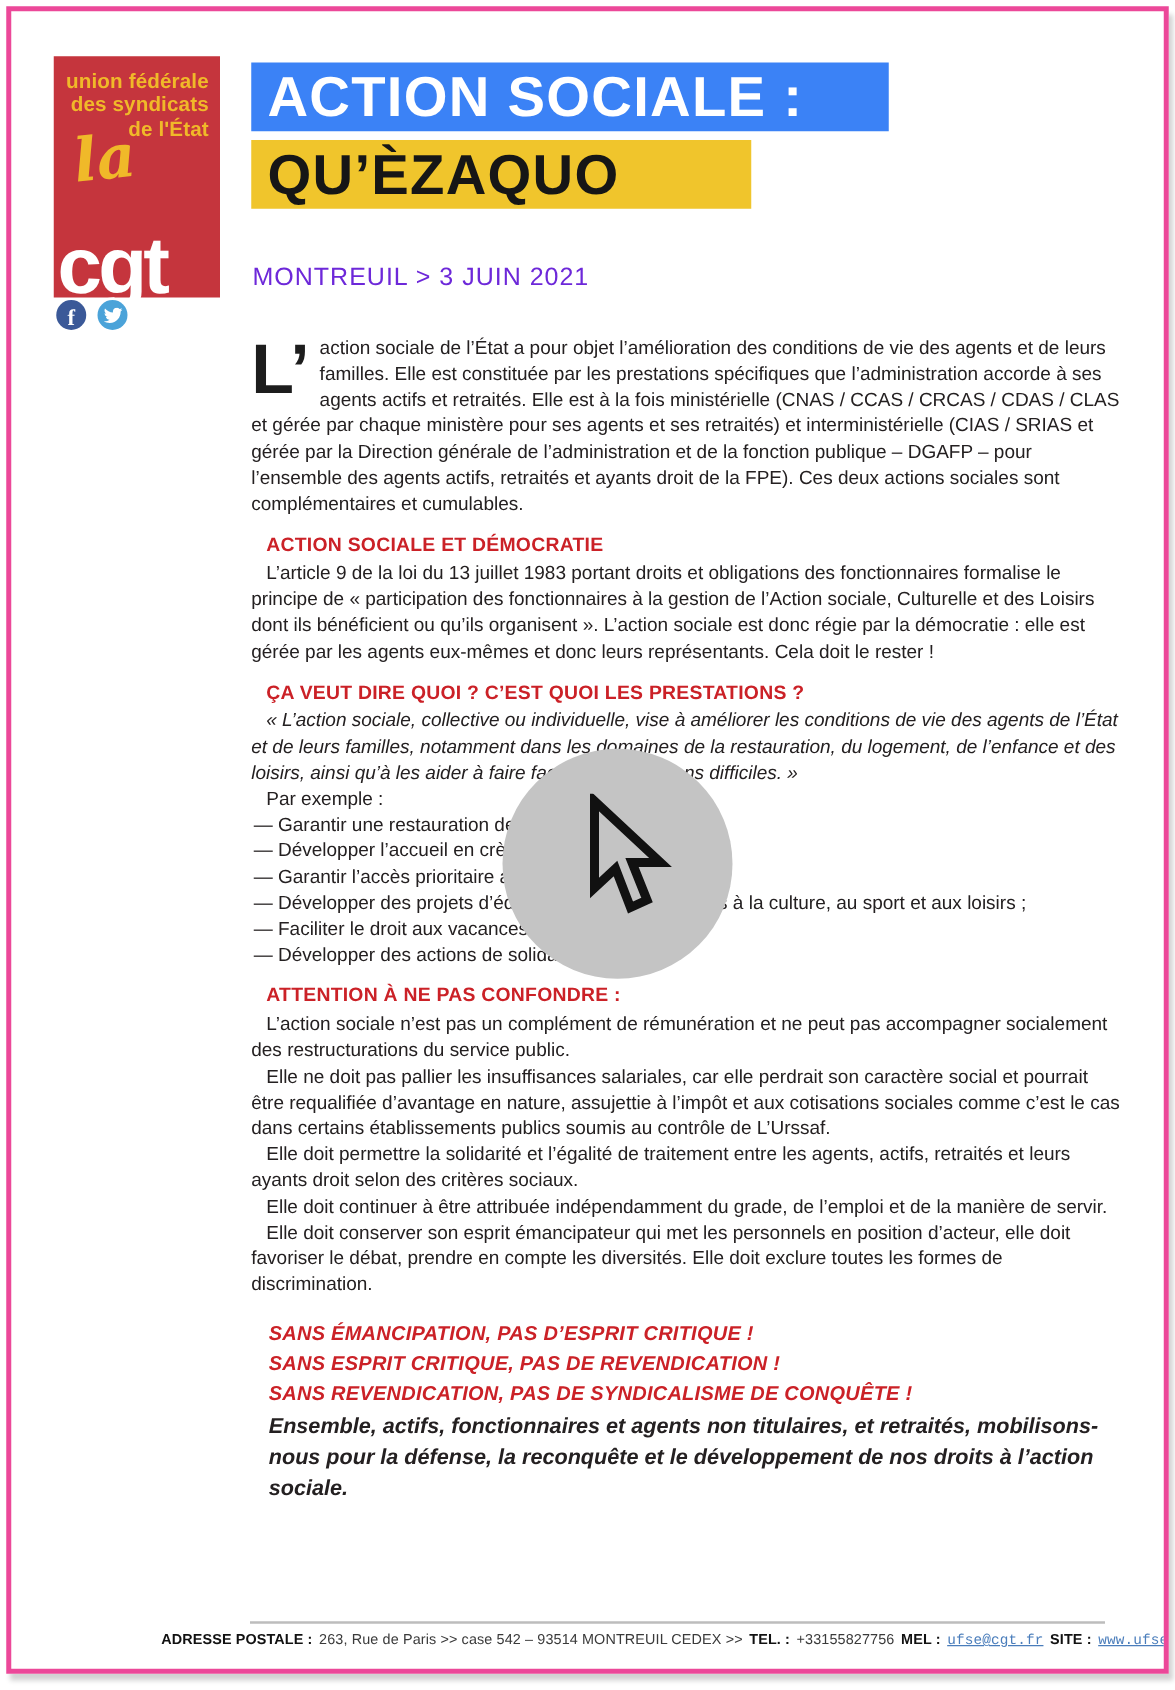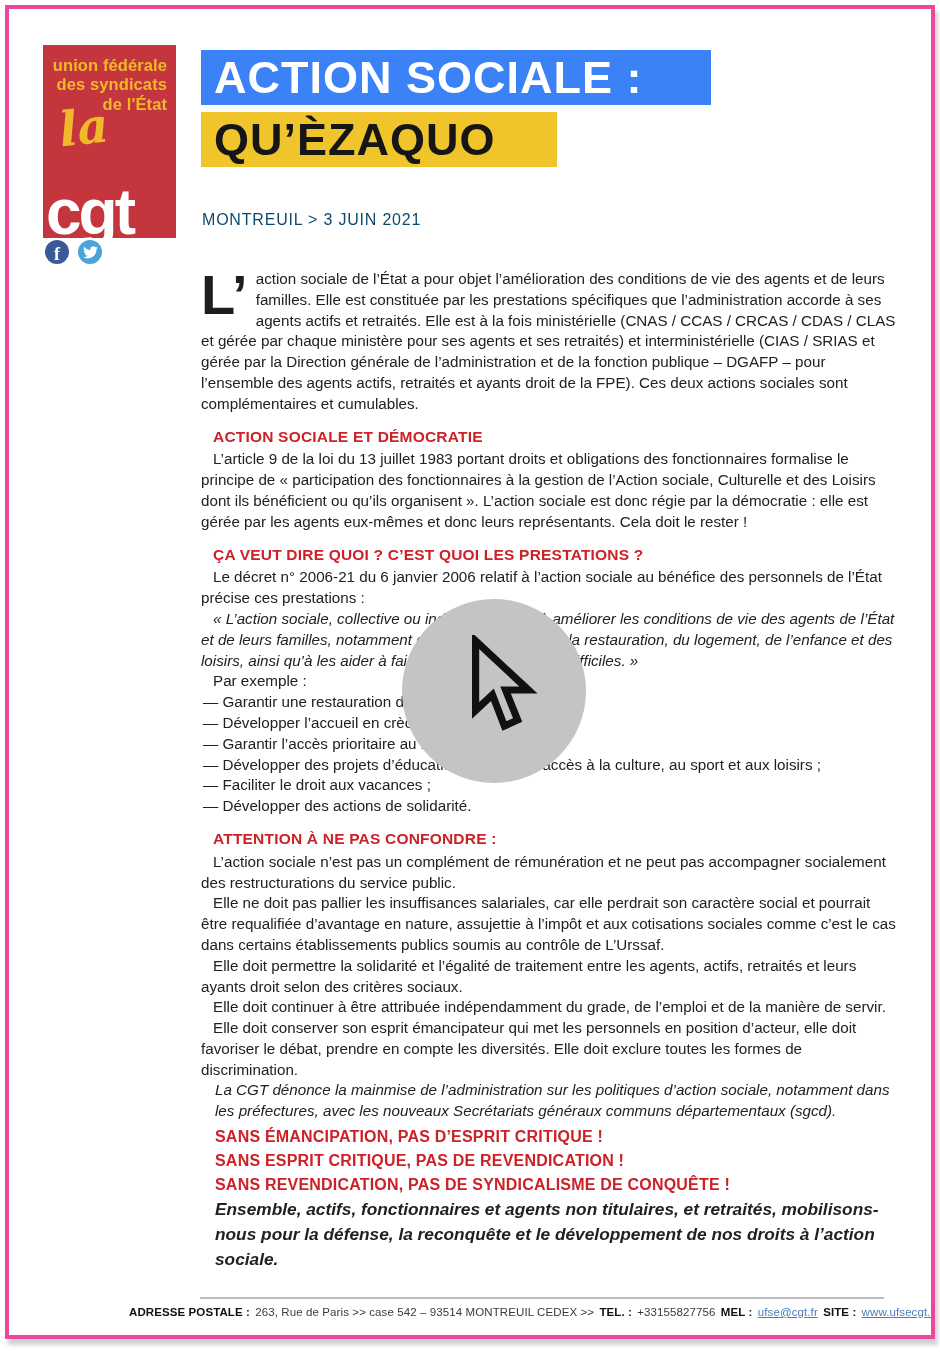--- a/index.html
+++ b/index.html
@@ -39,27 +39,27 @@
   .sicon.fb{background:#3b5998;}
   .sicon.tw{background:#4ba3d9;}
   .fb-f{color:#fff;font-family:"Liberation Serif",serif;font-weight:bold;font-size:18px;line-height:1;margin-top:3px;}
   
   .banner-red{
     position:absolute;left:192px;top:41px;width:510px;height:55px;
     background:#3b82f6;color:#ffffff;display:flex;align-items:center;
     font-weight:800;font-size:45px;letter-spacing:1px;padding-left:13px;box-sizing:border-box;
   }
   .banner-yellow{
-    position:absolute;left:192px;top:103px;width:356px;height:55px;
+    position:absolute;left:192px;top:103px;width:400px;height:55px;
     background:#f0c52c;color:#161616;display:flex;align-items:center;
     font-weight:800;font-size:45px;letter-spacing:1px;padding-left:13px;box-sizing:border-box;
   }
   .dateline{
     position:absolute;left:193px;top:202px;
-    color:#0c4a6e;font-size:16px;letter-spacing:0.8px;text-align:right;
+    color:#6d28d9;font-size:20px;letter-spacing:0.8px;text-align:right;
   }
   
   .article{
     position:absolute;left:192px;top:260px;width:696px;
     font-size:15.2px;line-height:20.8px;color:#242021;
   }
   .article p{margin:0;}
   .dropcap{
     float:left;font-weight:800;font-size:56px;line-height:0.82;
     padding:3px 8px 0 0;color:#1d1d1d;
@@ -68,43 +68,43 @@
   .sec-heading{
     margin:12px 0 2px 0;padding-left:12px;
     color:#cb2127;font-size:15.5px;font-weight:700;letter-spacing:0.2px;
   }
   .quote{font-style:italic;text-indent:12px;}
   .item{padding-left:2px;}
   .note{
     margin:15px 4px 0 0;padding-left:14px;font-style:italic;
   }
   .slogans{
-    margin-top:3px;padding-left:14px;
-    color:#cb2127;font-weight:800;font-size:16px;line-height:24px;letter-spacing:0.2px;
+    margin-top:17px;padding-left:14px;
+    color:#cb2127;font-weight:800;font-size:16px;line-height:24px;letter-spacing:0.2px;font-style:italic;
   }
   .closing{
     margin-top:17px;padding-left:14px;
     font-weight:700;font-style:italic;font-size:17.3px;line-height:25px;
   }
   
   .cursor-circle{
     position:absolute;left:393px;top:590px;width:184px;height:184px;
     border-radius:50%;background:#c4c4c4;
   }
   .cursor-circle svg{position:absolute;left:64px;top:36px;}
   
   .footer-rule{
     position:absolute;left:191px;top:1288px;width:684px;height:2px;background:#bdbdbd;
   }
   .footer{
     position:absolute;left:120px;top:1297px;width:780px;text-align:center;
     font-size:11.5px;color:#3a3a3a;letter-spacing:0.1px;white-space:nowrap;
   }
   .footer b{color:#111;}
-  .footer a{color:#4a7dbb;text-decoration:underline;}
+  .footer a{color:#4a7dbb;text-decoration:underline;font-family:Liberation Mono, monospace;}
   .footer span{margin-right:2px;}
 </style>
 </head>
 <body>
 
 <div class="page">
 
   <div class="logo">
     <div class="logo-lines">
       <div>union fédérale</div>
@@ -130,38 +130,36 @@
   <div class="banner-yellow">QU’ÈZAQUO</div>
   <div class="dateline">MONTREUIL &gt; 3 JUIN 2021</div>
 
   <div class="article">
     <p><span class="dropcap">L’</span><span>action sociale de l’État a pour objet l’amélioration des conditions de vie des agents et de leurs familles. Elle est constituée par les prestations spécifiques que l’administration accorde à ses agents actifs et retraités. Elle est à la fois ministérielle (CNAS / CCAS / CRCAS / CDAS / CLAS et gérée par chaque ministère pour ses agents et ses retraités) et interministérielle (CIAS / SRIAS et gérée par la Direction générale de l’administration et de la fonction publique – DGAFP – pour l’ensemble des agents actifs, retraités et ayants droit de la FPE). Ces deux actions sociales sont complémentaires et cumulables.</span></p>
 
     <h2 class="sec-heading">ACTION SOCIALE ET DÉMOCRATIE</h2>
     <p class="para">L’article 9 de la loi du 13 juillet 1983 portant droits et obligations des fonctionnaires formalise le principe de « participation des fonctionnaires à la gestion de l’Action sociale, Culturelle et des Loisirs dont ils bénéficient ou qu’ils organisent ». L’action sociale est donc régie par la démocratie : elle est gérée par les agents eux-mêmes et donc leurs représentants. Cela doit le rester !</p>
 
     <h2 class="sec-heading">ÇA VEUT DIRE QUOI ? C’EST QUOI LES PRESTATIONS ?</h2>
-    <p class="para">Le décret n° 2006-21 du 6 janvier 2006 relatif à l’action sociale au bénéfice des personnels de l’État précise ces prestations :</p>
     <p class="quote">« L’action sociale, collective ou individuelle, vise à améliorer les conditions de vie des agents de l’État et de leurs familles, notamment dans les domaines de la restauration, du logement, de l’enfance et des loisirs, ainsi qu’à les aider à faire face à des situations difficiles. »</p>
     <p class="para">Par exemple :</p>
     <p class="item">— Garantir une restauration de qualité et de proximité ;</p>
     <p class="item">— Développer l’accueil en crèches ;</p>
     <p class="item">— Garantir l’accès prioritaire au logement ;</p>
     <p class="item">— Développer des projets d’éducation populaire, l’accès à la culture, au sport et aux loisirs ;</p>
     <p class="item">— Faciliter le droit aux vacances ;</p>
     <p class="item">— Développer des actions de solidarité.</p>
 
     <h2 class="sec-heading">ATTENTION À NE PAS CONFONDRE :</h2>
     <p class="para">L’action sociale n’est pas un complément de rémunération et ne peut pas accompagner socialement des restructurations du service public.</p>
     <p class="para">Elle ne doit pas pallier les insuffisances salariales, car elle perdrait son caractère social et pourrait être requalifiée d’avantage en nature, assujettie à l’impôt et aux cotisations sociales comme c’est le cas dans certains établissements publics soumis au contrôle de L’Urssaf.</p>
     <p class="para">Elle doit permettre la solidarité et l’égalité de traitement entre les agents, actifs, retraités et leurs ayants droit selon des critères sociaux.</p>
     <p class="para">Elle doit continuer à être attribuée indépendamment du grade, de l’emploi et de la manière de servir.</p>
     <p class="para">Elle doit conserver son esprit émancipateur qui met les personnels en position d’acteur, elle doit favoriser le débat, prendre en compte les diversités. Elle doit exclure toutes les formes de discrimination.</p>
 
-    <p class="note">La CGT dénonce la mainmise de l’administration sur les politiques d’action sociale, notamment dans les préfectures, avec les nouveaux Secrétariats généraux communs départementaux (sgcd).</p>
 
     <div class="slogans">
       <div>SANS ÉMANCIPATION, PAS D’ESPRIT CRITIQUE !</div>
       <div>SANS ESPRIT CRITIQUE, PAS DE REVENDICATION !</div>
       <div>SANS REVENDICATION, PAS DE SYNDICALISME DE CONQUÊTE !</div>
     </div>
 
     <p class="closing">Ensemble, actifs, fonctionnaires et agents non titulaires, et retraités, mobilisons-nous pour la défense, la reconquête et le développement de nos droits à l’action sociale.</p>
   </div>
 

